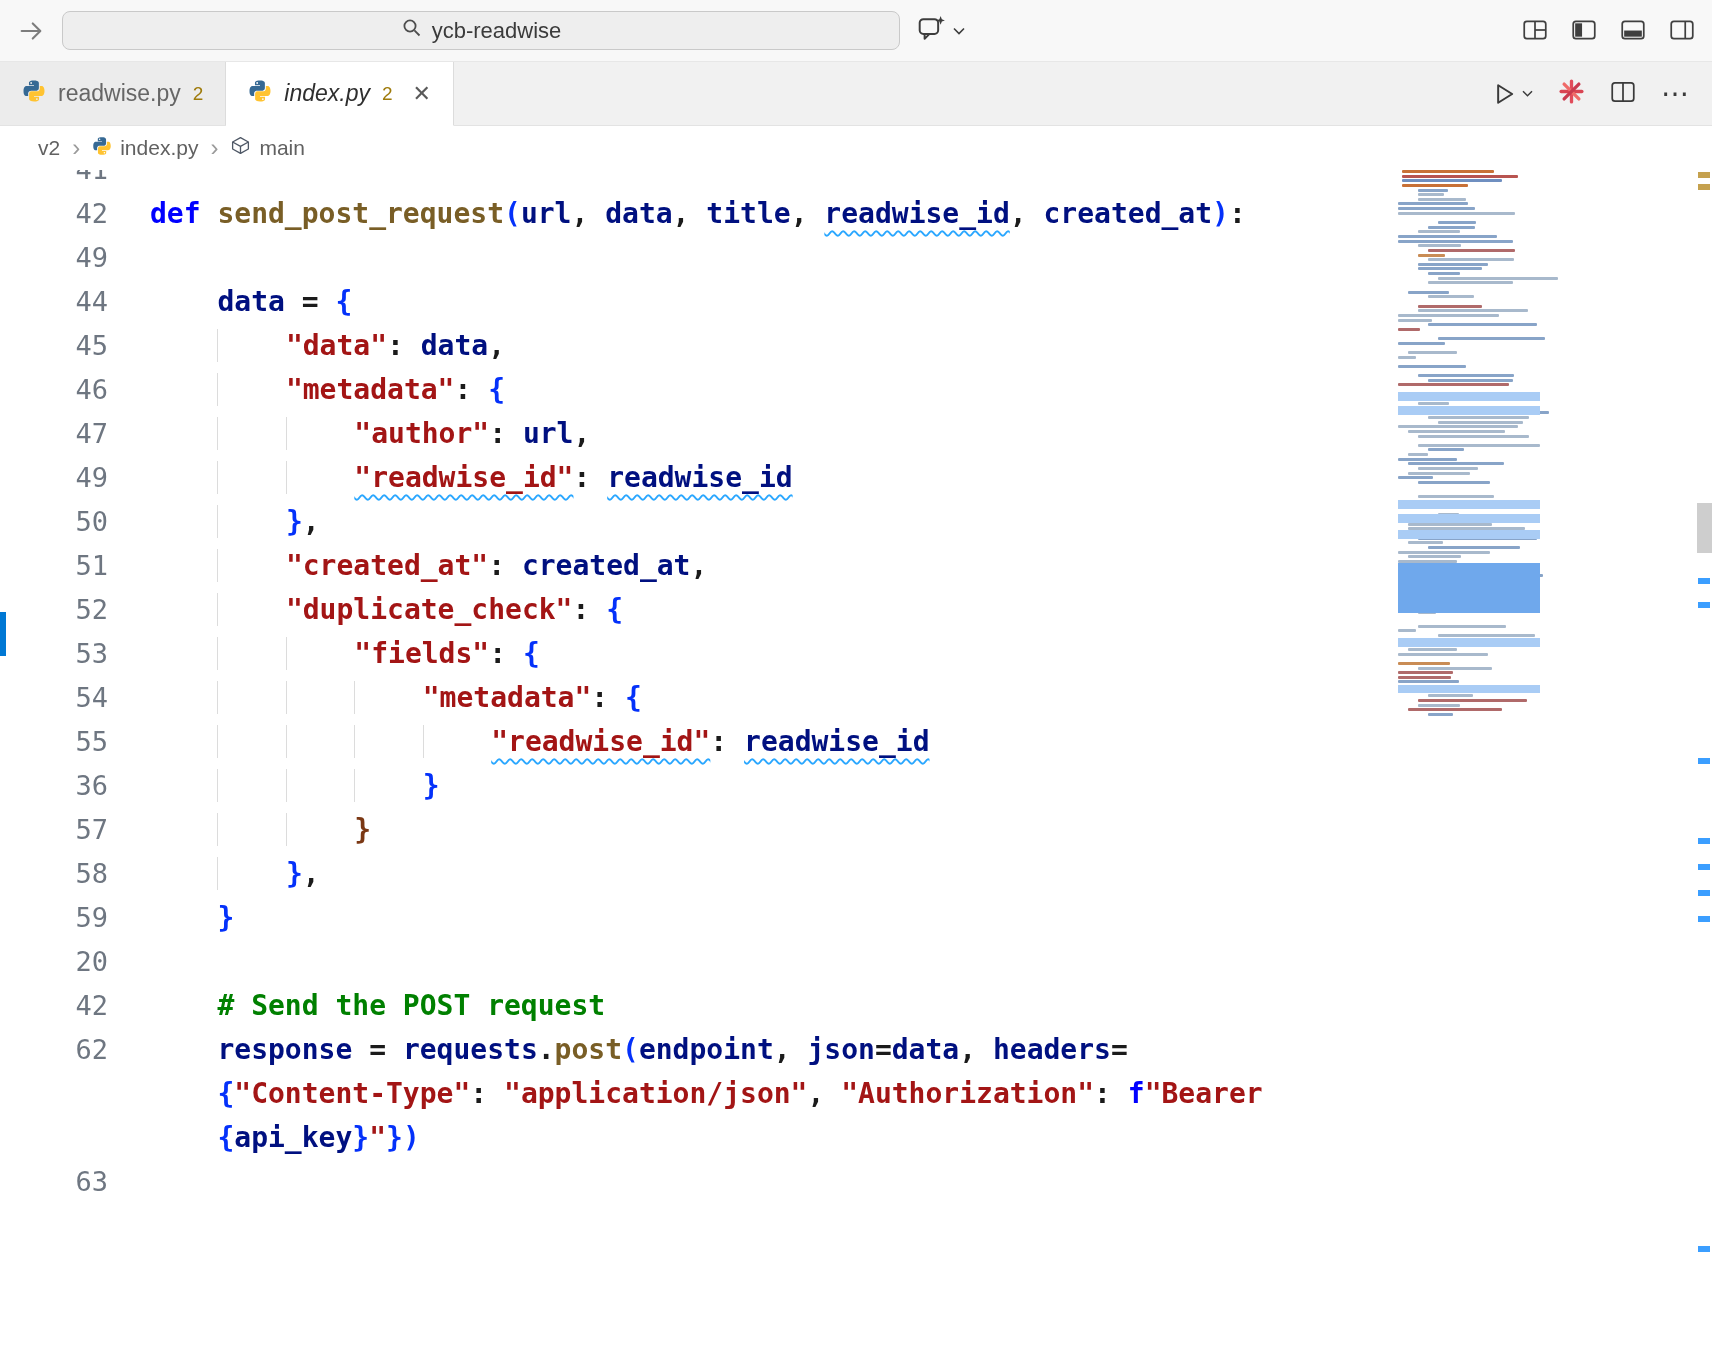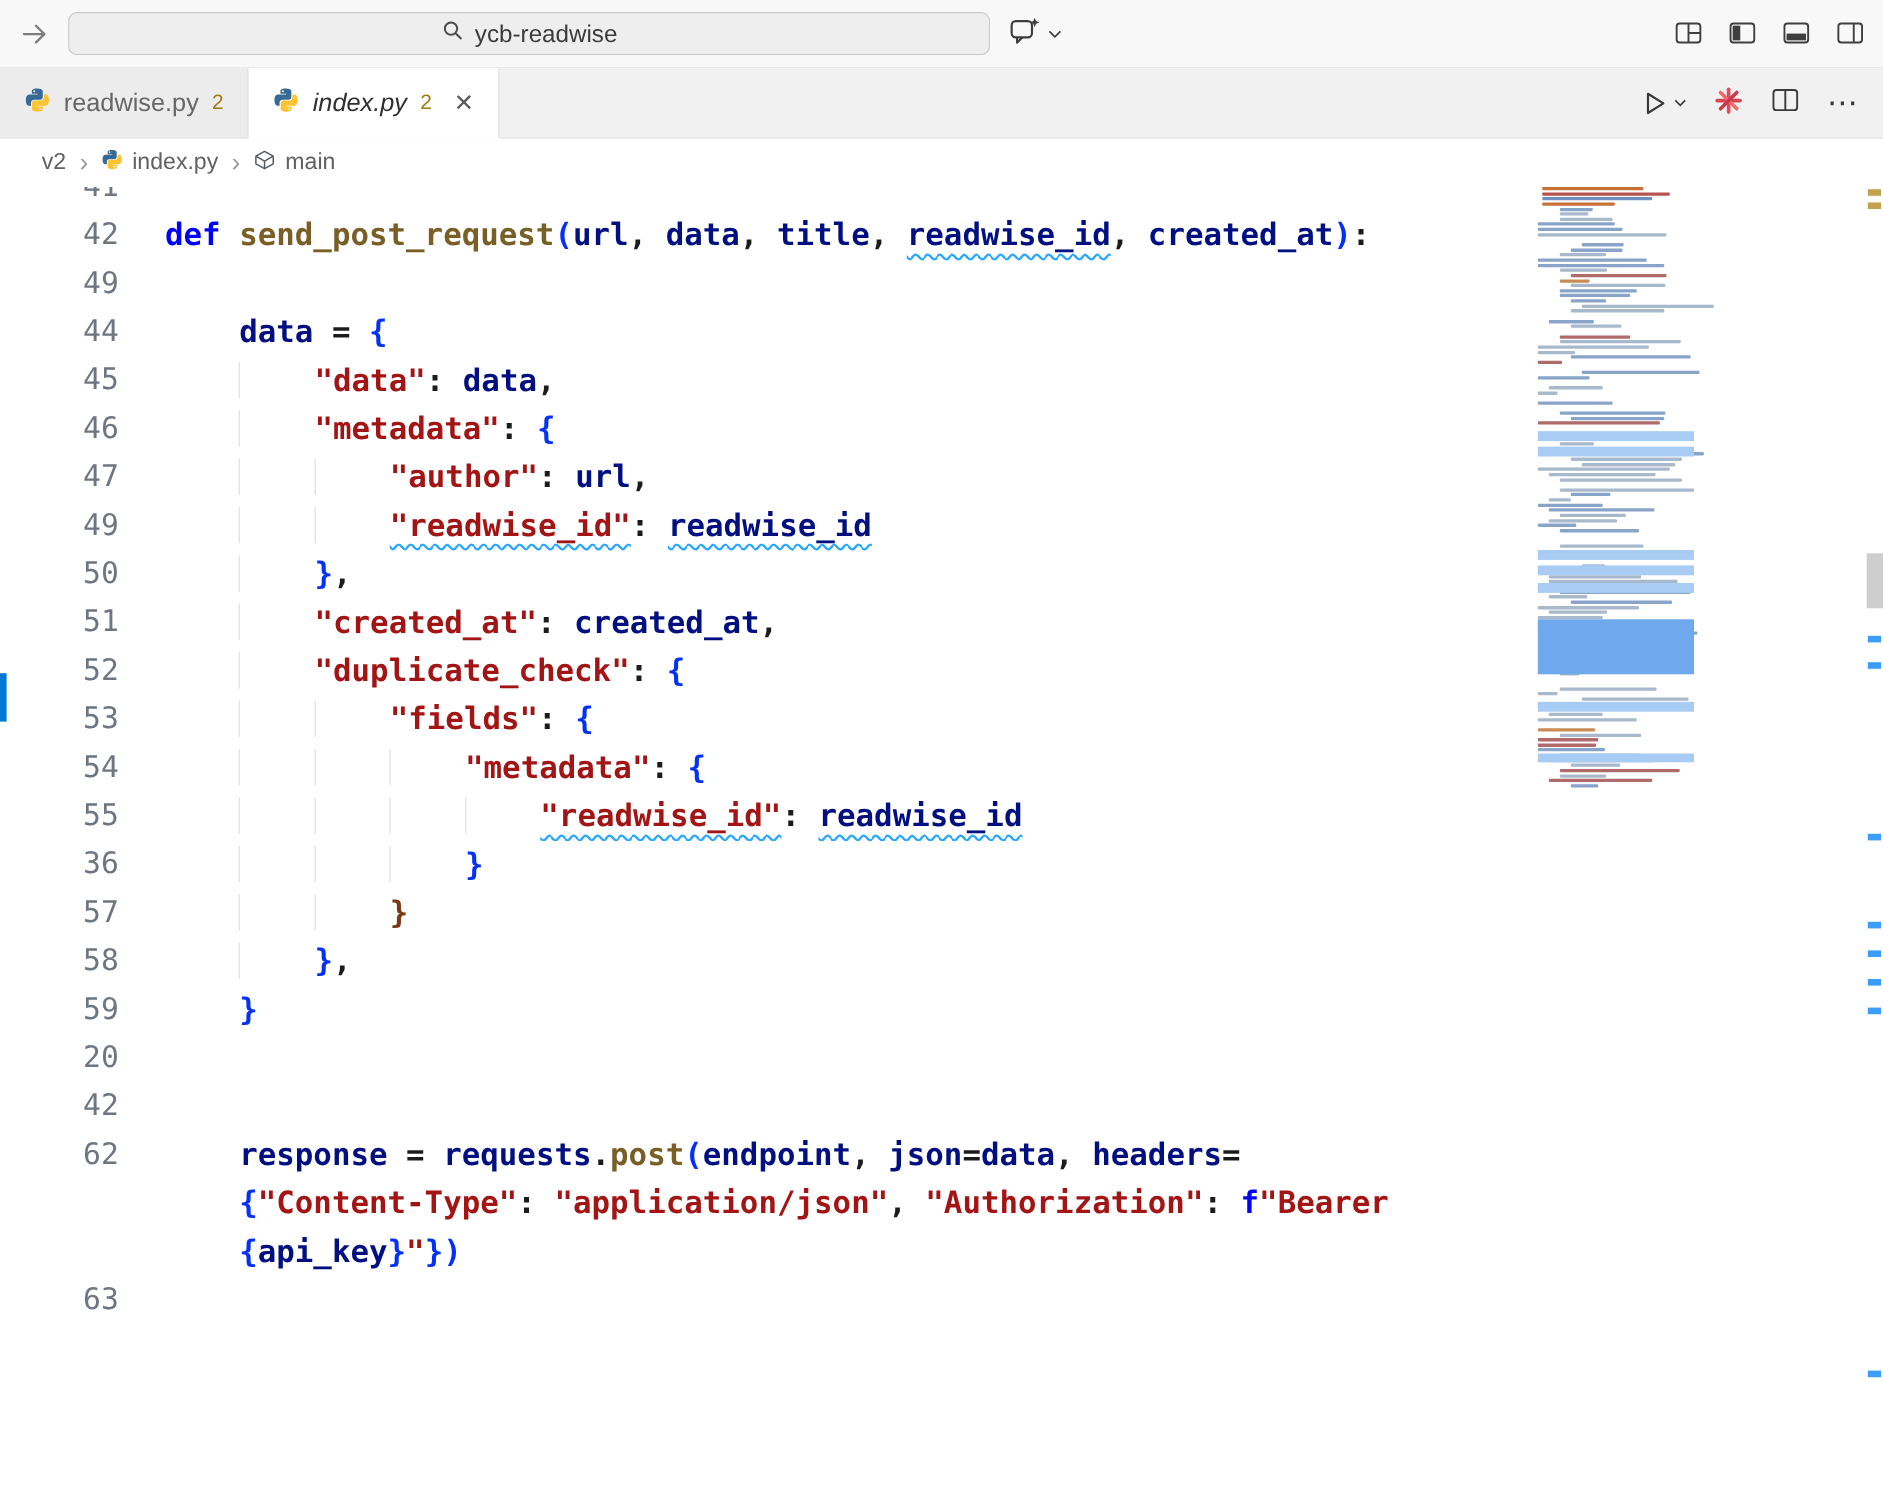--- a/index.html
+++ b/index.html
@@ -213,21 +213,21 @@
         <div class="code-row"><span class="gutter">51</span><span class="lc"><span class="ind">    </span><span class="ind g">    </span><span class="tok s">"created_at"</span><span class="tok p">: </span><span class="tok v">created_at</span><span class="tok p">,</span></span></div>
         <div class="code-row"><span class="gutter">52</span><span class="lc"><span class="ind">    </span><span class="ind g">    </span><span class="tok s">"duplicate_check"</span><span class="tok p">: </span><span class="tok b">{</span></span></div>
         <div class="code-row"><span class="gutter">53</span><span class="lc"><span class="ind">    </span><span class="ind g">    </span><span class="ind g">    </span><span class="tok s">"fields"</span><span class="tok p">: </span><span class="tok b">{</span></span></div>
         <div class="code-row"><span class="gutter">54</span><span class="lc"><span class="ind">    </span><span class="ind g">    </span><span class="ind g">    </span><span class="ind g">    </span><span class="tok s">"metadata"</span><span class="tok p">: </span><span class="tok b">{</span></span></div>
         <div class="code-row"><span class="gutter">55</span><span class="lc"><span class="ind">    </span><span class="ind g">    </span><span class="ind g">    </span><span class="ind g">    </span><span class="ind g">    </span><span class="tok s sq">"readwise_id"</span><span class="tok p">: </span><span class="tok v sq">readwise_id</span></span></div>
         <div class="code-row"><span class="gutter">36</span><span class="lc"><span class="ind">    </span><span class="ind g">    </span><span class="ind g">    </span><span class="ind g">    </span><span class="tok b">}</span></span></div>
         <div class="code-row"><span class="gutter">57</span><span class="lc"><span class="ind">    </span><span class="ind g">    </span><span class="ind g">    </span><span class="tok bb">}</span></span></div>
         <div class="code-row"><span class="gutter">58</span><span class="lc"><span class="ind">    </span><span class="ind g">    </span><span class="tok b">}</span><span class="tok p">,</span></span></div>
         <div class="code-row"><span class="gutter">59</span><span class="lc"><span class="ind">    </span><span class="tok b">}</span></span></div>
         <div class="code-row"><span class="gutter">20</span><span class="lc"></span></div>
-        <div class="code-row"><span class="gutter">42</span><span class="lc"><span class="ind">    </span></span></div>
+        <div class="code-row"><span class="gutter">42</span><span class="lc"><span class="ind">    </span><span class="tok c"># Send the POST request</span></span></div>
         <div class="code-row"><span class="gutter">62</span><span class="lc"><span class="ind">    </span><span class="tok v">response</span><span class="tok p"> = </span><span class="tok v">requests</span><span class="tok p">.</span><span class="tok fn">post</span><span class="tok b">(</span><span class="tok v">endpoint</span><span class="tok p">, </span><span class="tok v">json</span><span class="tok p">=</span><span class="tok v">data</span><span class="tok p">, </span><span class="tok v">headers</span><span class="tok p">=</span></span></div>
         <div class="code-row"><span class="gutter"></span><span class="lc"><span class="ind">    </span><span class="tok b">{</span><span class="tok s">"Content-Type"</span><span class="tok p">: </span><span class="tok s">"application/json"</span><span class="tok p">, </span><span class="tok s">"Authorization"</span><span class="tok p">: </span><span class="tok kw">f</span><span class="tok s">"Bearer</span></span></div>
         <div class="code-row"><span class="gutter"></span><span class="lc"><span class="ind">    </span><span class="tok b">{</span><span class="tok v">api_key</span><span class="tok b">}</span><span class="tok s">"</span><span class="tok b">}</span><span class="tok b">)</span></span></div>
         <div class="code-row"><span class="gutter">63</span><span class="lc"></span></div>
       </div>
     <div class="minimap">
         <div class="mm-row" style="margin-left: 4px; width: 92px; background: rgb(200, 113, 55);"></div>
         <div class="mm-row" style="margin-left: 4px; width: 116px; background: rgb(184, 84, 80);"></div>
         <div class="mm-row" style="margin-left: 4px; width: 100px; background: rgb(111, 143, 192);"></div>
         <div class="mm-row" style="margin-left: 4px; width: 66px; background: rgb(200, 113, 55);"></div>

